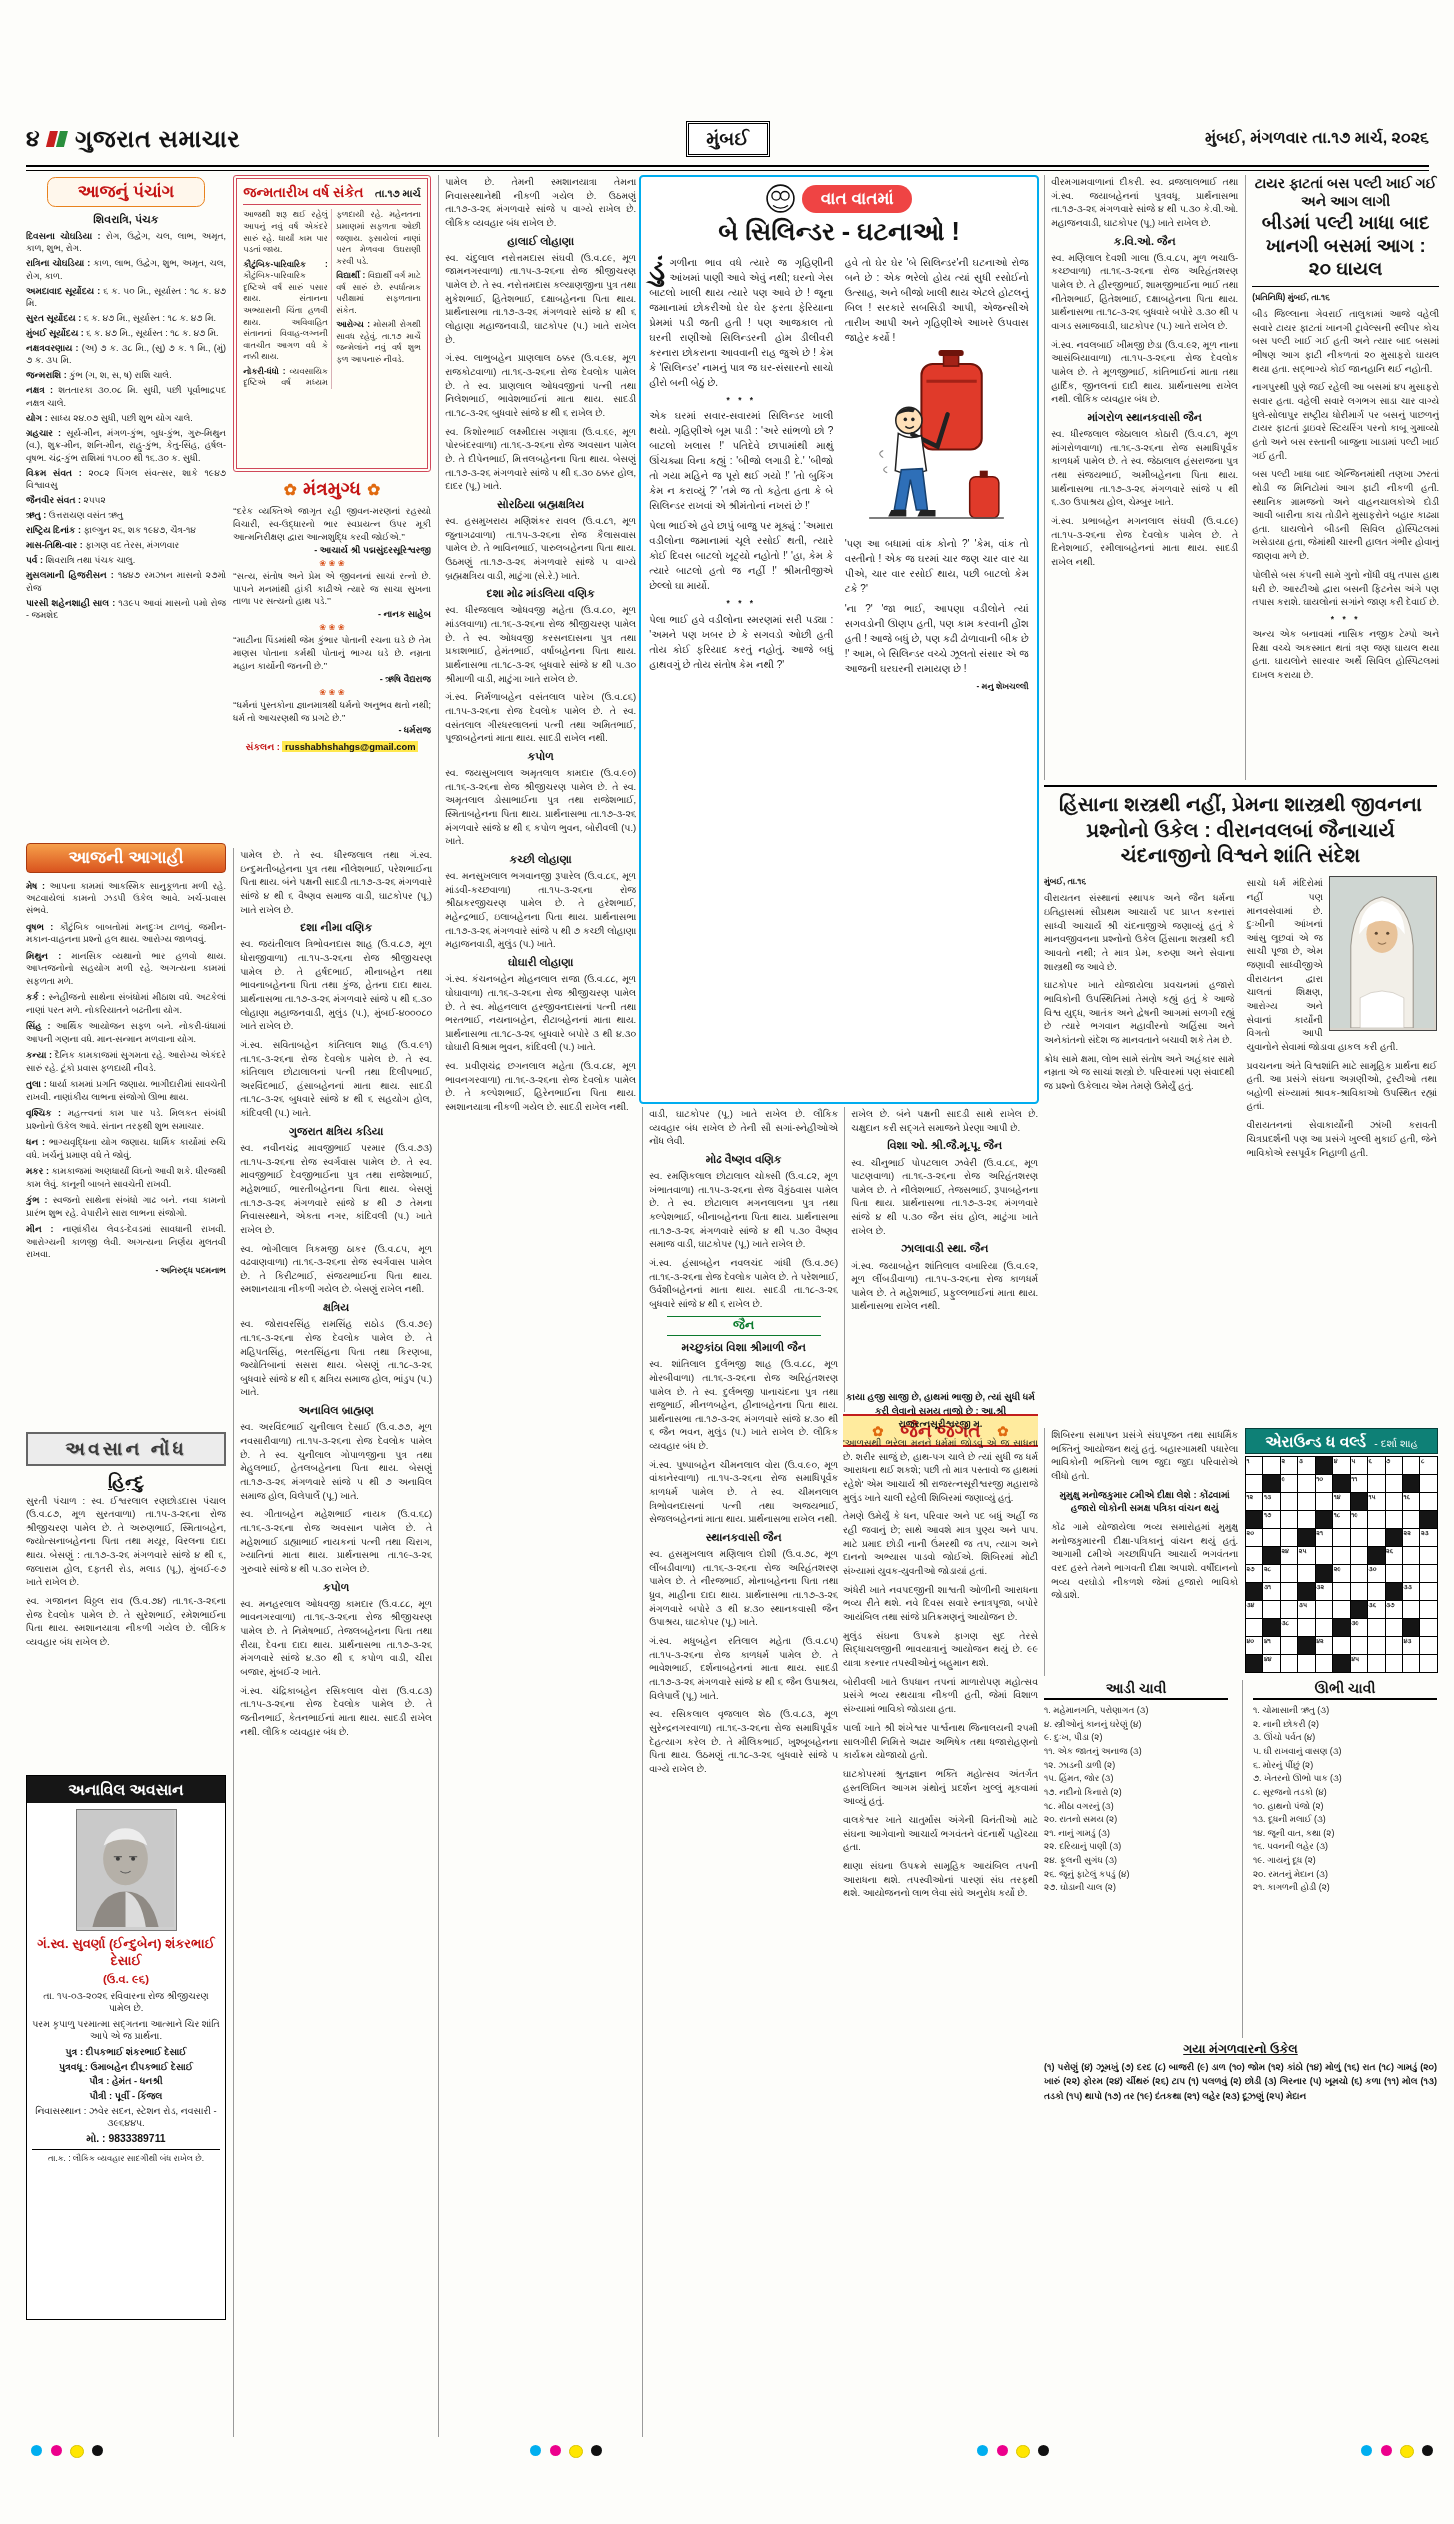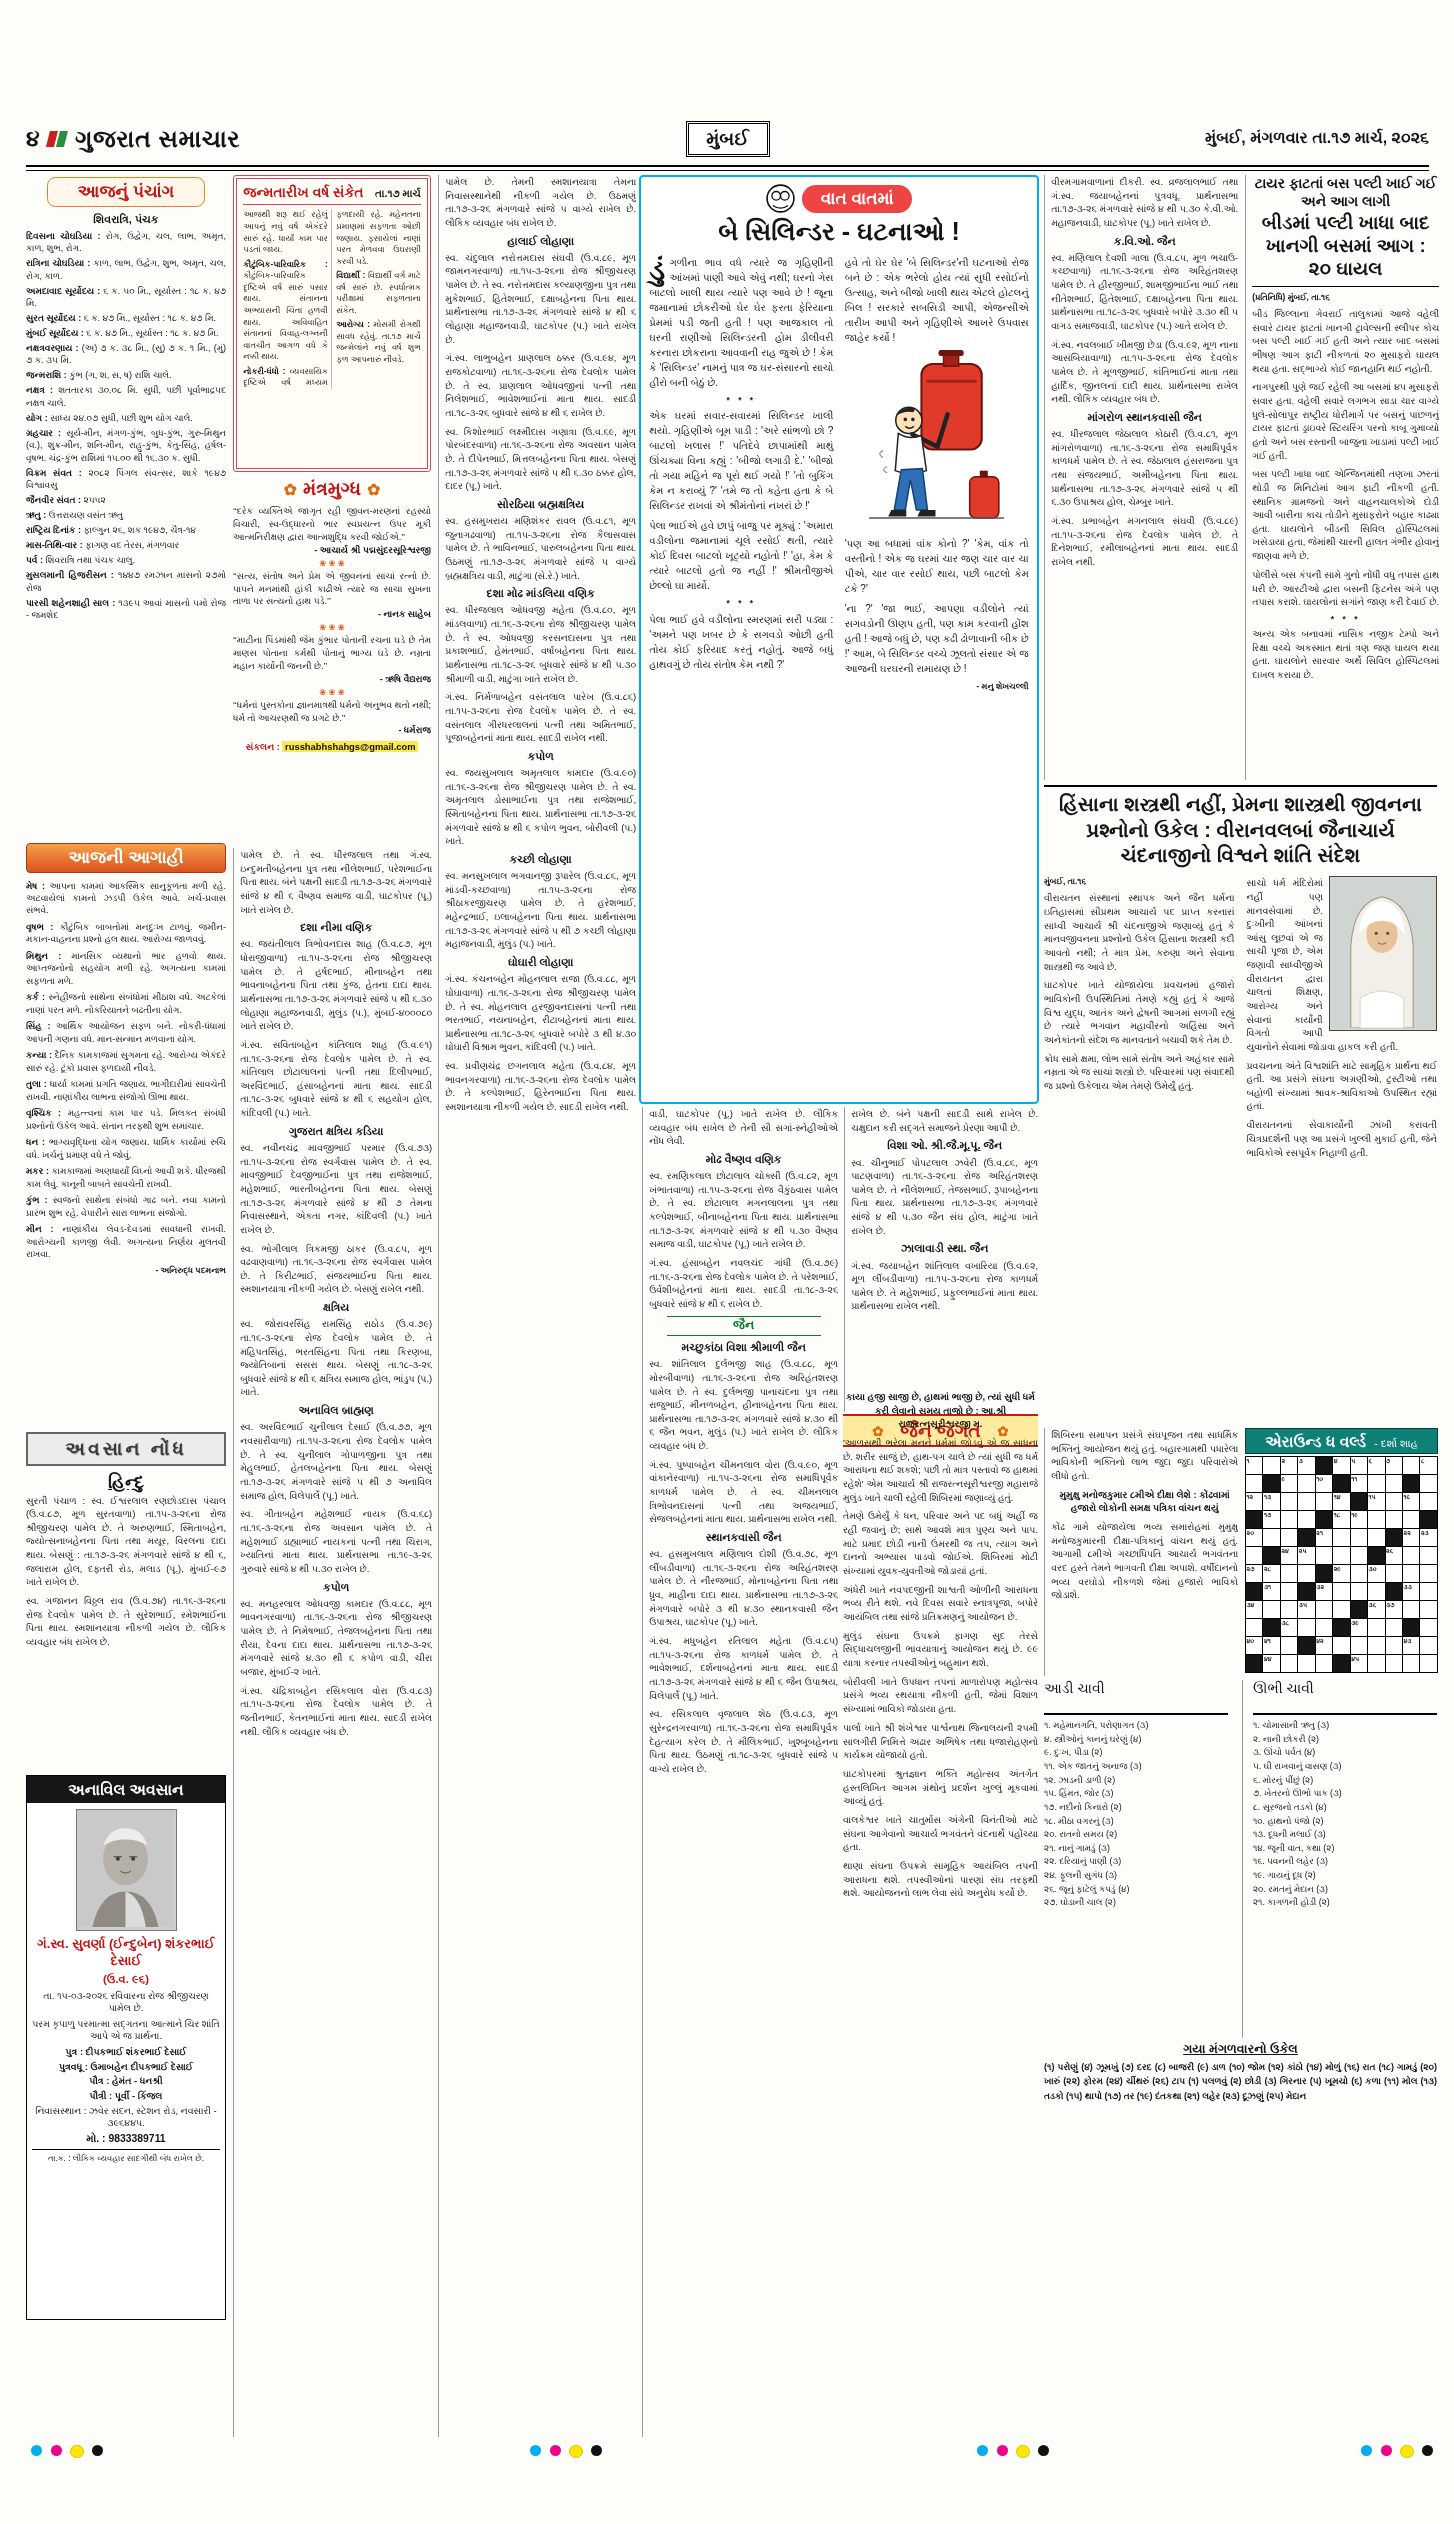--- a/index.html
+++ b/index.html
@@ -98,21 +98,21 @@
 
   
   .cwt{background:#0e8076;color:#fff;display:flex;justify-content:center;align-items:baseline;gap:8.3px;font-weight:bold;font-size:15.6px;padding:3.6px 0;border:1px solid #063f3a;height:100%;box-sizing:border-box}
   .cw-by{font-size:10.4px;font-weight:normal}
   #cwtable{border-collapse:collapse;margin:0 auto}
   #cwtable td{width:16px;height:16px;border:1px solid #000;font-size:6.2px;line-height:1;vertical-align:top;text-align:left;padding:0.5px;font-weight:bold;background:#fff}
   #cwtable td.blk{background:#151515}
   .clues-wrap{display:flex;gap:13.5px;height:100%}
   .clue-col{flex:1;min-width:0}
   .clue-col + .clue-col{border-left:0.5px solid #999;padding-left:10.4px}
-  .clue-head{font-weight:normal;font-size:14px;text-align:left;border-bottom:2.1px double #000;margin-bottom:4.2px;padding-bottom:16px}
+  .clue-head{font-weight:bold;font-size:14px;text-align:center;border-bottom:2.1px double #000;margin-bottom:4.2px;padding-bottom:1px}
   .clue{font-size:8.8px;line-height:1.55}
   .ans-head{font-weight:bold;font-size:12.5px;text-align:center;margin-bottom:3.1px;text-decoration:underline}
   .ans{font-size:9px;font-weight:bold;line-height:1.6;text-align:justify}
 
   
   .dotgrp{position:absolute;top:2445px;display:flex;gap:8.3px}
   .dot{width:11.4px;height:11.4px;border-radius:50%}
   .dc1{background:#00aeef}.dc2{background:#ec008c}.dc3{background:#ffe600;border:0.5px solid #d8c400}.dc4{background:#111}
 </style>
 </head>

